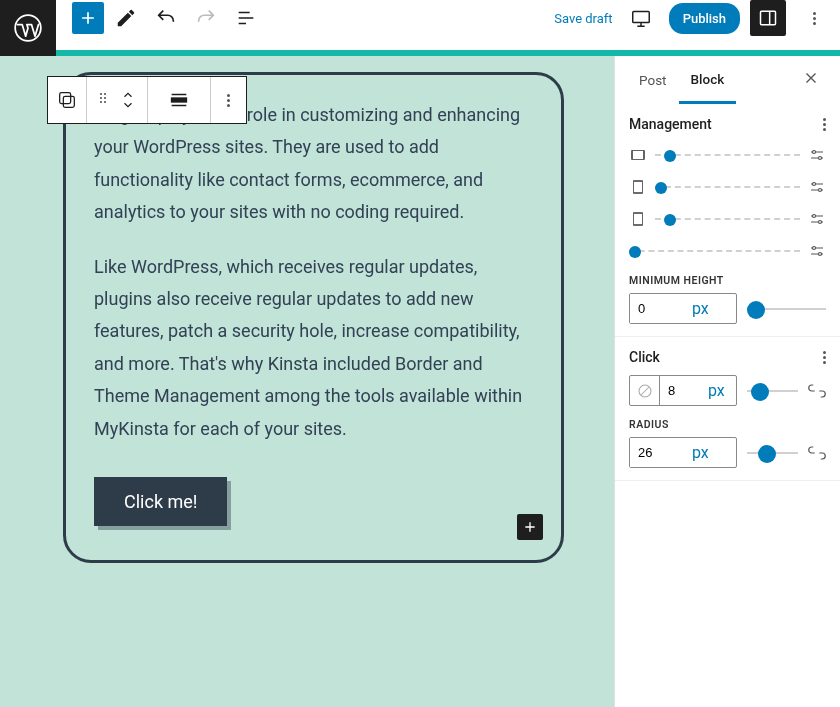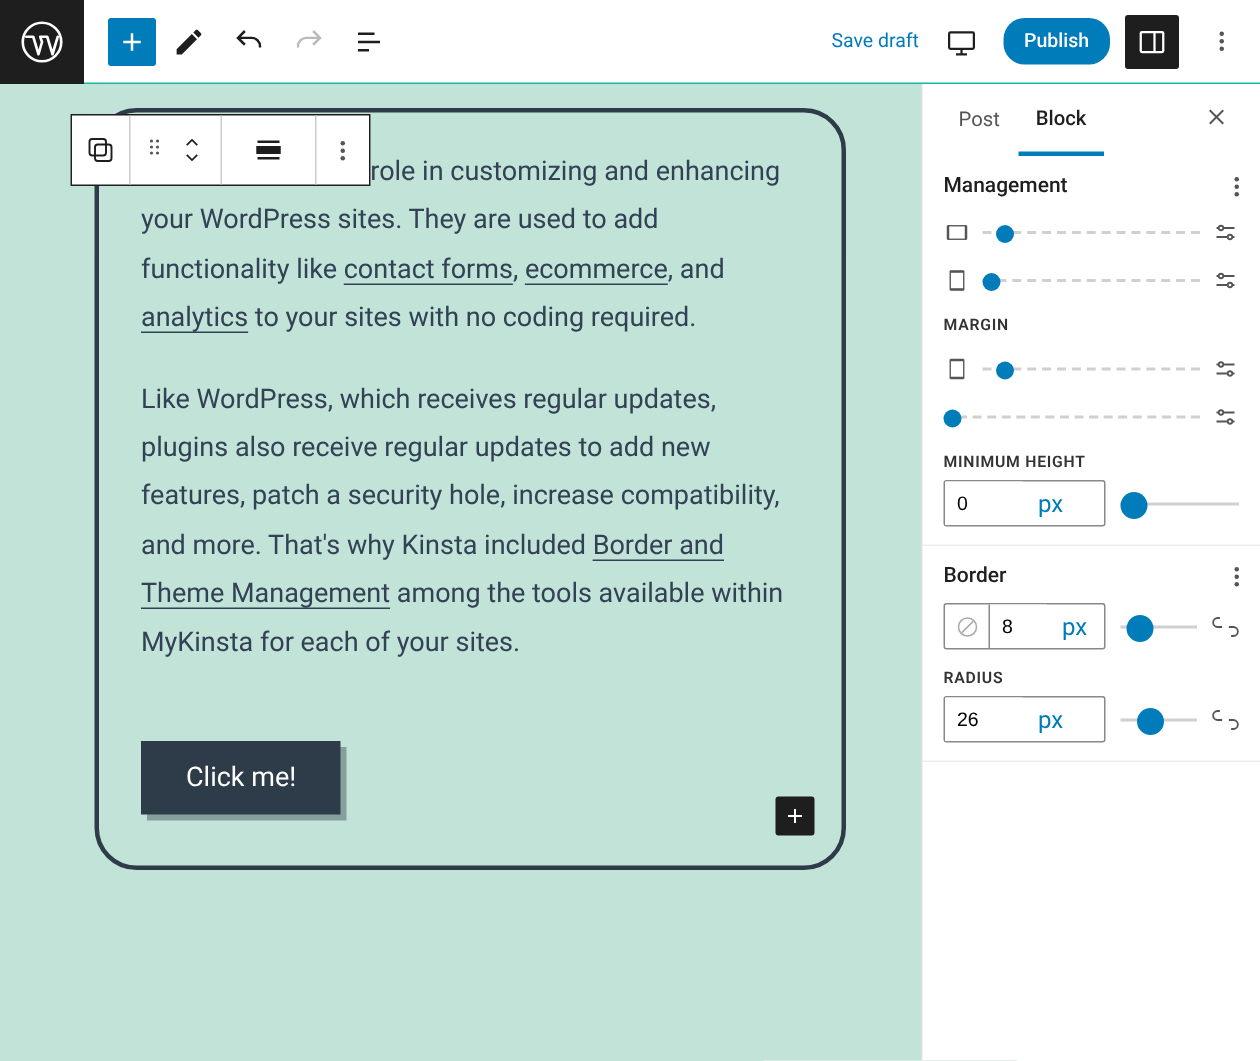--- a/index.html
+++ b/index.html
@@ -8,22 +8,22 @@
       width: 840px;
       height: 707px;
       overflow: hidden;
       background: #fff;
     }
 
     
     .top-toolbar {
       height: 56px;
       display: flex;
-      align-items: center;
-      border-bottom: 1px solid #14b8a6;
+      align-items: flex-start;
+      border-bottom: 6px solid #14b8a6;
       padding: 0 8px 0 0;
     }
     .wp-logo {
       width: 56px;
       height: 56px;
       background: #1e1e1e;
       color: #fff;
       display: flex;
       align-items: center;
       justify-content: center;
@@ -105,30 +105,30 @@
       border-radius: 28px;
       padding: 24px 28px;
       position: relative;
     }
     .block-box p {
       font-size: 18px;
       line-height: 1.8;
       color: #334155;
       margin-bottom: 22px;
     }
-    .link { text-decoration: underline; text-underline-offset: 4px; }
+    .link { text-underline-offset: 4px; }
     .click-btn {
       display: inline-block;
       background: #2e3c49;
       color: #fff;
       padding: 14px 30px;
       font-size: 18px;
       box-shadow: 4px 4px 0 0 rgba(46,60,73,0.4);
       cursor: pointer;
-      margin-top: 27px;
+      margin-top: 10px;
       margin-bottom: 10px;
     }
     .inner-add {
       position: absolute;
       right: 18px;
       bottom: 20px;
       width: 26px;
       height: 26px;
       background: #1e1e1e;
       color: #fff;
@@ -458,23 +458,20 @@
           </div>
         <span class="end-icon">
             <svg width="18" height="18" viewBox="0 0 24 24" fill="none" stroke="currentColor" stroke-width="1.6">
               <path d="M4 8h16M4 16h16"></path>
               <circle cx="8" cy="8" r="2" fill="#fff"></circle>
               <circle cx="16" cy="16" r="2" fill="#fff"></circle>
             </svg>
           </span>
       </div>
 
-      <div class="panel-sublabel">
-        <span>MARGIN</span>
-      </div>
       <div class="slider-row">
         <span class="side-icon">
             <svg width="18" height="18" viewBox="0 0 24 24" fill="none" stroke="currentColor" stroke-width="1.2">
               <rect x="6" y="4" width="12" height="16"></rect>
               <path d="M6 4h12M6 20h12" stroke-width="2.2"></path>
             </svg>
           </span>
         <div class="slider-track">
             <div class="slider-thumb" style="left:6%"></div>
           </div>
@@ -509,21 +506,21 @@
           <span class="unit">px</span>
         </div>
         <div class="slider-track solid">
             <div class="slider-thumb big" style="left:0%"></div>
           </div>
       </div>
     </div>
 
     <div class="panel-section">
       <div class="panel-header">
-        <span>Border</span>
+        <span>Click</span>
         <span>
             <div class="dots-v">
               <span></span>
               <span></span>
               <span></span>
             </div>
           </span>
       </div>
       <div class="row-split" style="margin:10px 0">
         <div class="input-combo with-swatch">

